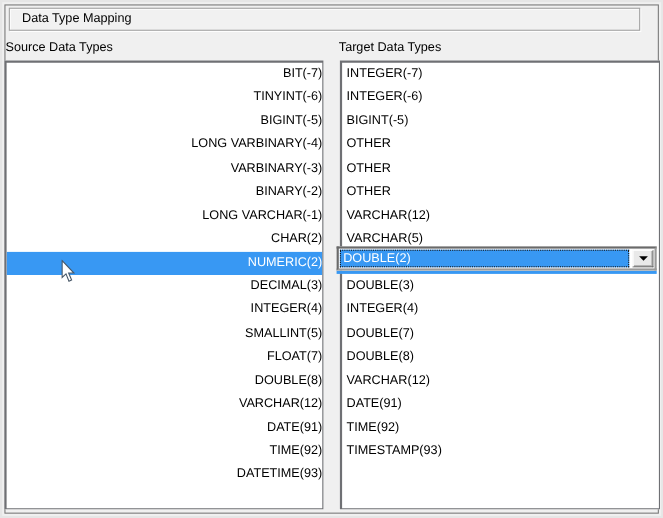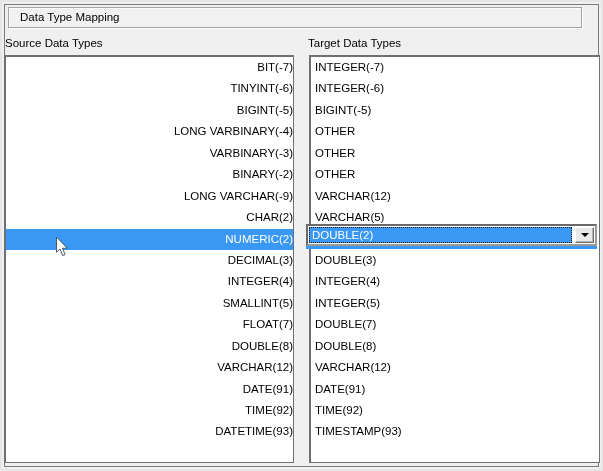--- a/index.html
+++ b/index.html
@@ -71,21 +71,21 @@
     <div class="col-label source">Source Data Types</div>
     <div class="col-label target">Target Data Types</div>
 
     <div class="listbox source" id="source-list">
         <div class="row">BIT(-7)</div>
         <div class="row">TINYINT(-6)</div>
         <div class="row">BIGINT(-5)</div>
         <div class="row">LONG VARBINARY(-4)</div>
         <div class="row">VARBINARY(-3)</div>
         <div class="row">BINARY(-2)</div>
-        <div class="row">LONG VARCHAR(-9)</div>
+        <div class="row">LONG VARCHAR(-1)</div>
         <div class="row">CHAR(2)</div>
         <div class="row selected">NUMERIC(2)</div>
         <div class="row">DECIMAL(3)</div>
         <div class="row">INTEGER(4)</div>
         <div class="row">SMALLINT(5)</div>
         <div class="row">FLOAT(7)</div>
         <div class="row">DOUBLE(8)</div>
         <div class="row">VARCHAR(12)</div>
         <div class="row">DATE(91)</div>
         <div class="row">TIME(92)</div>
@@ -97,21 +97,20 @@
         <div class="row">INTEGER(-6)</div>
         <div class="row">BIGINT(-5)</div>
         <div class="row">OTHER</div>
         <div class="row">OTHER</div>
         <div class="row">OTHER</div>
         <div class="row">VARCHAR(12)</div>
         <div class="row">VARCHAR(5)</div>
         <div class="row">DOUBLE(2)</div>
         <div class="row">DOUBLE(3)</div>
         <div class="row">INTEGER(4)</div>
-        <div class="row">INTEGER(5)</div>
         <div class="row">DOUBLE(7)</div>
         <div class="row">DOUBLE(8)</div>
         <div class="row">VARCHAR(12)</div>
         <div class="row">DATE(91)</div>
         <div class="row">TIME(92)</div>
         <div class="row">TIMESTAMP(93)</div>
       </div>
 
     <div class="combobox">
       <div class="combo-sel">DOUBLE(2)</div>

